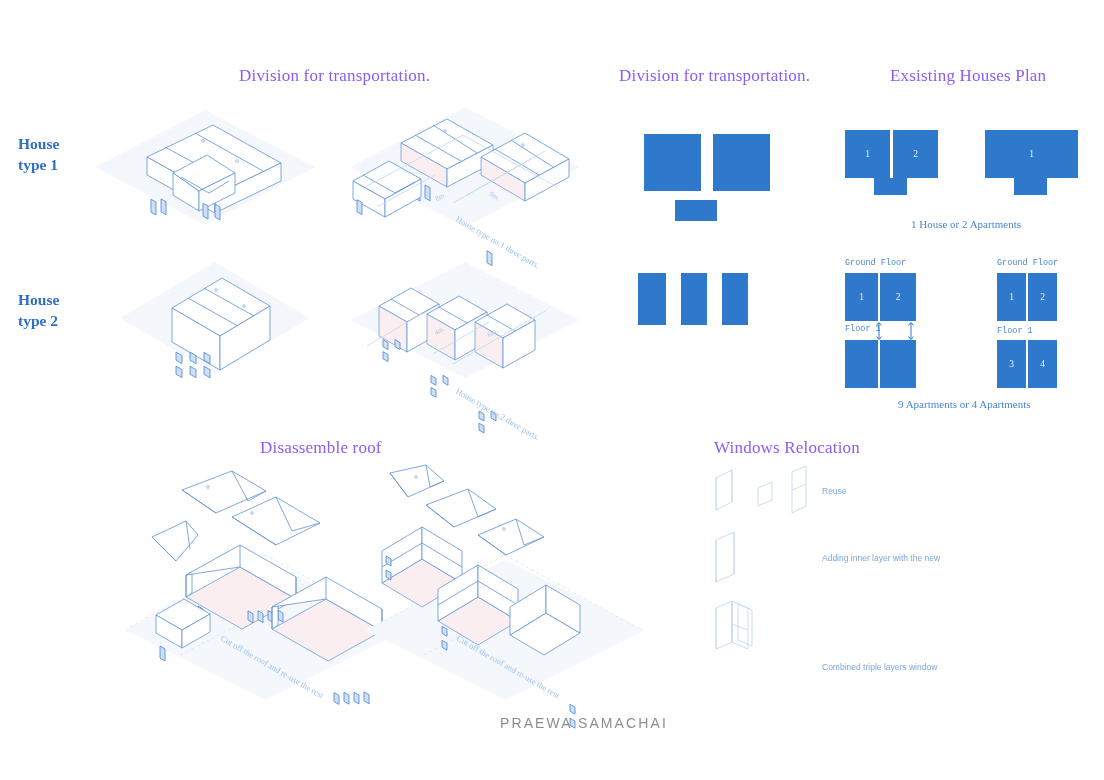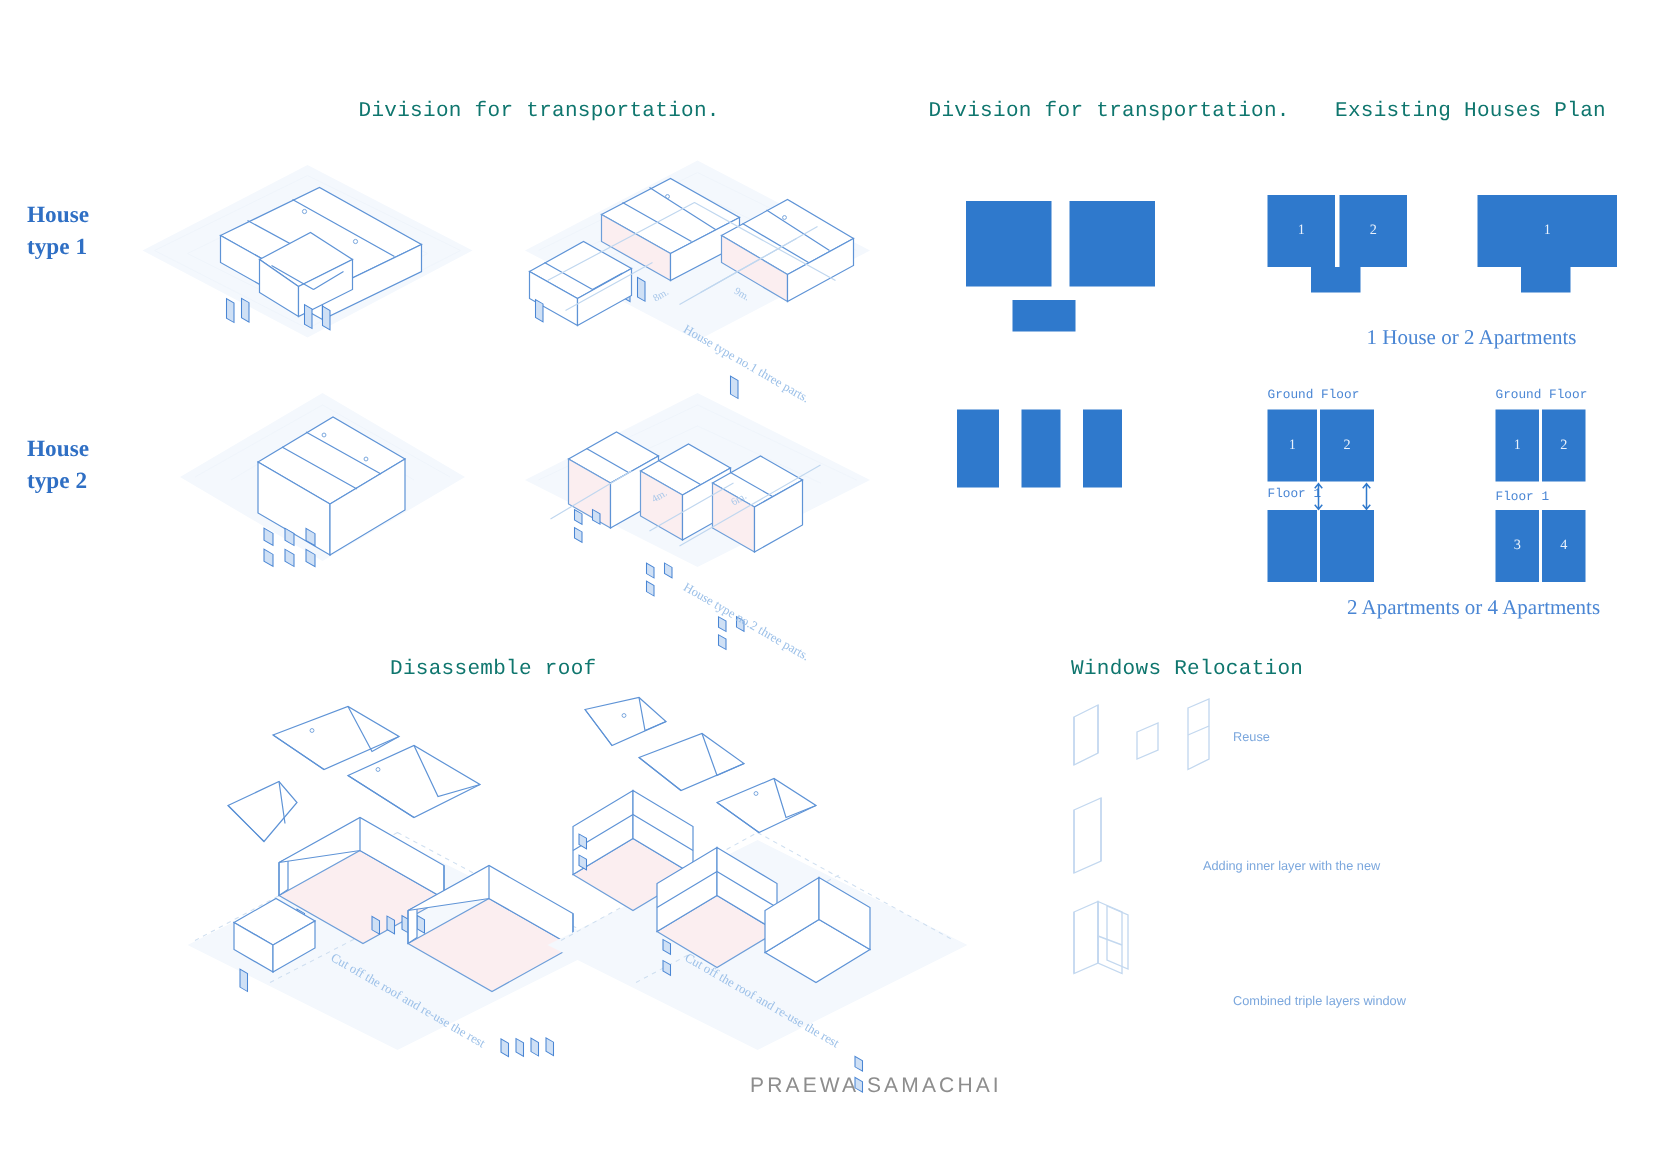--- a/index.html
+++ b/index.html
@@ -1,22 +1,22 @@
 <!DOCTYPE html>
 <html><head>
 <meta charset="utf-8">
 <style>
   html,body{margin:0;padding:0;background:#ffffff;}
   body{width:1104px;height:780px;position:relative;overflow:hidden;
        font-family:"Liberation Serif", serif; color:#3b7dd8;}
   .board{position:absolute;inset:0;width:1104px;height:780px;}
   .abs{position:absolute;}
-  .hd{font-family:Liberation Mono, monospace;font-size:14px;color:#0f766e;letter-spacing:.2px;white-space:nowrap;}
+  .hd{font-family:Liberation Serif, serif;font-size:17px;color:#8b5cf6;letter-spacing:.2px;white-space:nowrap;}
   .rowlabel{font-family:"Liberation Serif", serif;font-weight:bold;font-size:15.5px;color:#2f6fc4;line-height:1.35;white-space:nowrap;}
-  .capt{font-family:"Liberation Serif", serif;font-size:14px;color:#4a86d4;white-space:nowrap;}
+  .capt{font-family:"Liberation Serif", serif;font-size:11px;color:#4a86d4;white-space:nowrap;}
   .smallcap{font-family:Liberation Sans, sans-serif;font-size:8.5px;color:#7ba7dd;white-space:nowrap;}
   .rot-note{font-family:"Liberation Serif", serif;font-size:8.5px;color:#9cc0e8;white-space:nowrap;
             transform-origin:0 0;}
   .dim{font-family:"Liberation Serif", serif;font-size:7px;color:#a8c7e9;white-space:nowrap;transform-origin:0 0;}
   .blk{position:absolute;background:#2f79cc;}
   .blknum{position:absolute;color:#eaf2fc;font-family:"Liberation Serif", serif;font-size:9.5px;
           display:flex;align-items:center;justify-content:center;}
   .planlabel{font-family:Liberation Mono, monospace;font-size:8.5px;color:#4a86d4;white-space:nowrap;}
   .footer{font-family:"Liberation Sans", sans-serif;font-size:14px;letter-spacing:2.1px;color:#8d8d8d;white-space:nowrap;}
   svg{display:block;overflow:visible;}
@@ -221,21 +221,21 @@
     <div class="blk" style="left:31px;top:15px;width:29px;height:48px;"></div>
     <div class="blknum" style="left:0;top:15px;width:29px;height:48px;">1</div>
     <div class="blknum" style="left:31px;top:15px;width:29px;height:48px;">2</div>
     <div class="planlabel abs" style="left:0;top:68px;">Floor 1</div>
     <div class="blk" style="left:0;top:82px;width:29px;height:48px;"></div>
     <div class="blk" style="left:31px;top:82px;width:29px;height:48px;"></div>
     <div class="blknum" style="left:0;top:82px;width:29px;height:48px;">3</div>
     <div class="blknum" style="left:31px;top:82px;width:29px;height:48px;">4</div>
   </div>
 
-  <div class="abs capt" style="left:898px;top:398px;">2 Apartments  or 4 Apartments</div>
+  <div class="abs capt" style="left:898px;top:398px;">9 Apartments  or 4 Apartments</div>
 
   <svg class="abs" style="left:120px;top:465px;" width="290" height="200">
     <polygon class="ghost" points="145,95 285,165 145,235 5,165"></polygon>
     <g class="dash">
         <path d="M10,162 L145,90 M145,90 L280,162 M60,190 L200,118"></path>
       </g>
 
     <polygon class="lnf" points="62,25 112,6 146,26 96,48"></polygon>
     <path class="ln" d="M62,25 L96,48 M112,6 L128,36 L146,26"></path>
     <circle cx="88" cy="22" r="1.3" fill="none" stroke="#6d9ed9" stroke-width=".6"></circle>
@@ -324,21 +324,21 @@
     </svg>
   </div>
   <div class="abs smallcap" style="left:822px;top:486px;">Reuse</div>
 
   <div class="abs" style="left:706px;top:530px;">
     <svg width="110" height="62">
       <polygon class="wlite" points="10,10 28,2 28,44 10,52"></polygon>
       <path class="wlite" d="M10,10 L10,52 M28,2 L28,44"></path>
     </svg>
   </div>
-  <div class="abs smallcap" style="left:802px;top:553px;margin-top:19px;">Adding inner layer with the new</div>
+  <div class="abs smallcap" style="left:822px;top:553px;">Adding inner layer with the new</div>
 
   <div class="abs" style="left:706px;top:596px;">
     <svg width="110" height="62">
       <polygon class="wlite" points="10,12 26,5 26,46 10,53"></polygon>
       <polygon class="wlite" points="26,5 42,12 42,53 26,46"></polygon>
       <path class="wlite" d="M26,28 L42,34 M10,12 L10,53 M26,5 L26,46"></path>
       <polygon class="wlite" points="32,8 46,14 46,50 32,44"></polygon>
     </svg>
   </div>
   <div class="abs smallcap" style="left:822px;top:619px;margin-top:43px;">Combined triple layers window</div>

